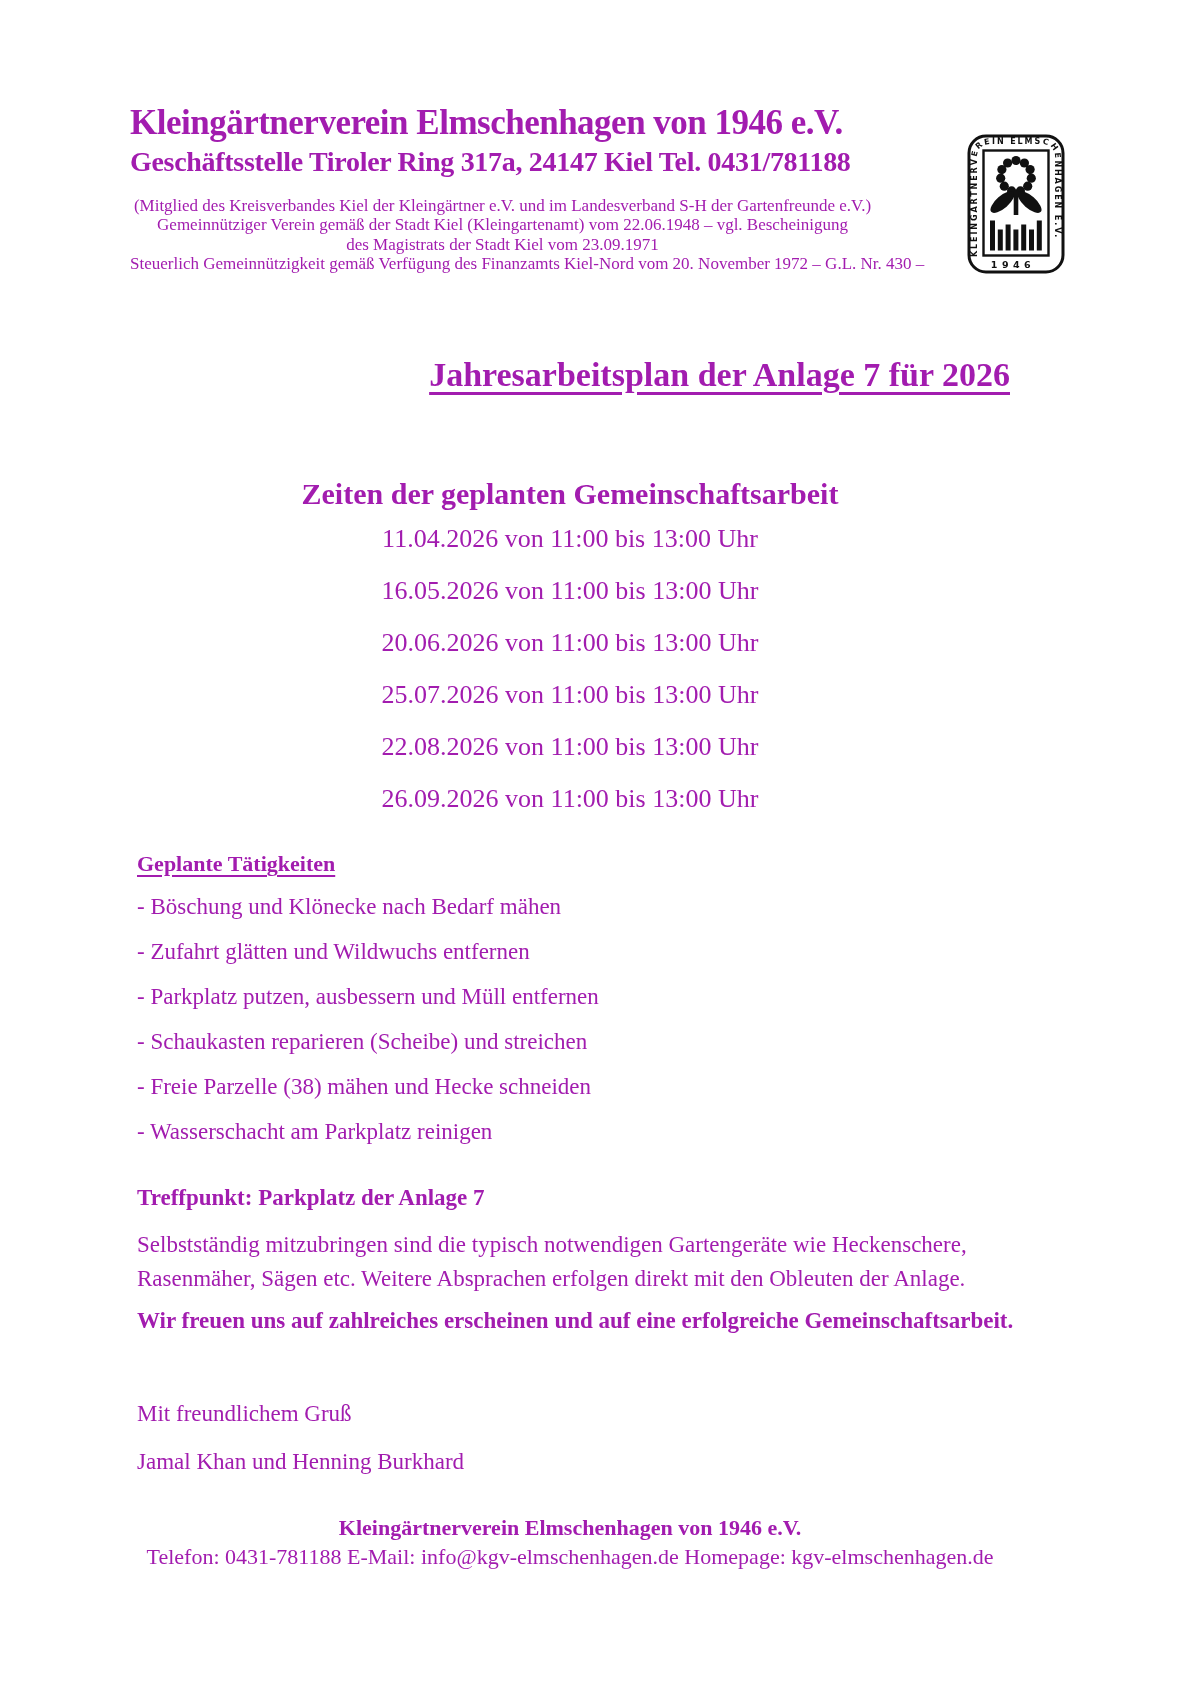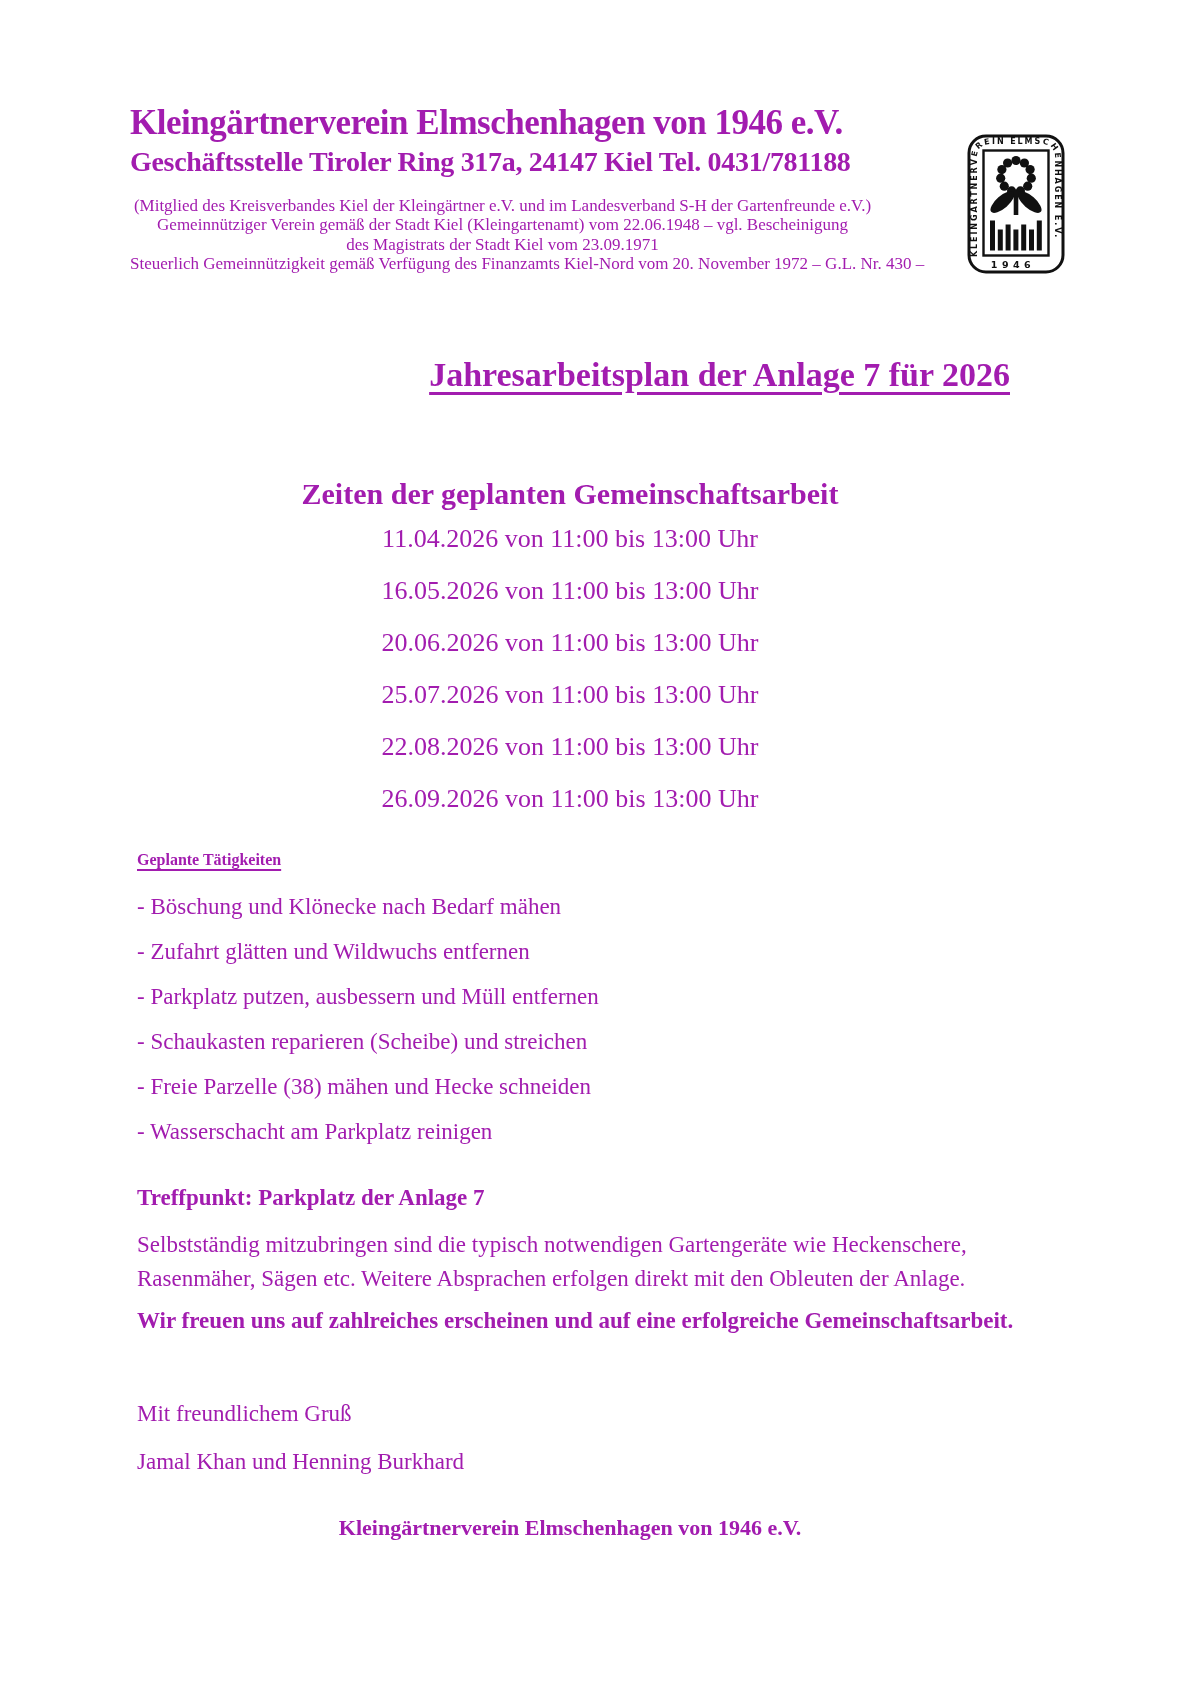--- a/index.html
+++ b/index.html
@@ -35,21 +35,21 @@
   .sched-heading{
     left:130px;top:477px;width:880px;text-align:center;
     font-size:30px;font-weight:bold;
   }
   .sched-dates{
     left:130px;top:513px;width:880px;text-align:center;
     font-size:26px;line-height:52px;
   }
   .act-heading{
     left:137px;top:851px;
-    font-size:16px;font-weight:bold;
+    font-size:22px;font-weight:bold;
     text-decoration:underline;text-decoration-thickness:2px;text-underline-offset:4px;
   }
   .act-items{
     left:137px;top:884px;width:960px;
     font-size:23px;line-height:45px;
   }
   .meeting-point{
     left:137px;top:1185px;font-size:23px;font-weight:bold;white-space:nowrap;
   }
   .equip-note{
@@ -150,14 +150,15 @@
   <div class="abs meeting-point">Treffpunkt: Parkplatz der Anlage 7</div>
 
   <div class="abs equip-note">Selbstständig mitzubringen sind die typisch notwendigen Gartengeräte wie Heckenschere, Rasenmäher, Sägen etc. Weitere Absprachen erfolgen direkt mit den Obleuten der Anlage.</div>
 
   <div class="abs closing-line">Wir freuen uns auf zahlreiches erscheinen und auf eine erfolgreiche Gemeinschaftsarbeit.</div>
 
   <div class="abs greeting">Mit freundlichem Gruß</div>
   <div class="abs signatories">Jamal Khan und Henning Burkhard</div>
 
   <div class="abs footer-org">Kleingärtnerverein Elmschenhagen von 1946 e.V.</div>
+  <div class="abs footer-contact">Telefon: 0431-781188 E-Mail: info@kgv-elmschenhagen.de Homepage: kgv-elmschenhagen.de</div>
 
 </div>
 
 </body></html>

